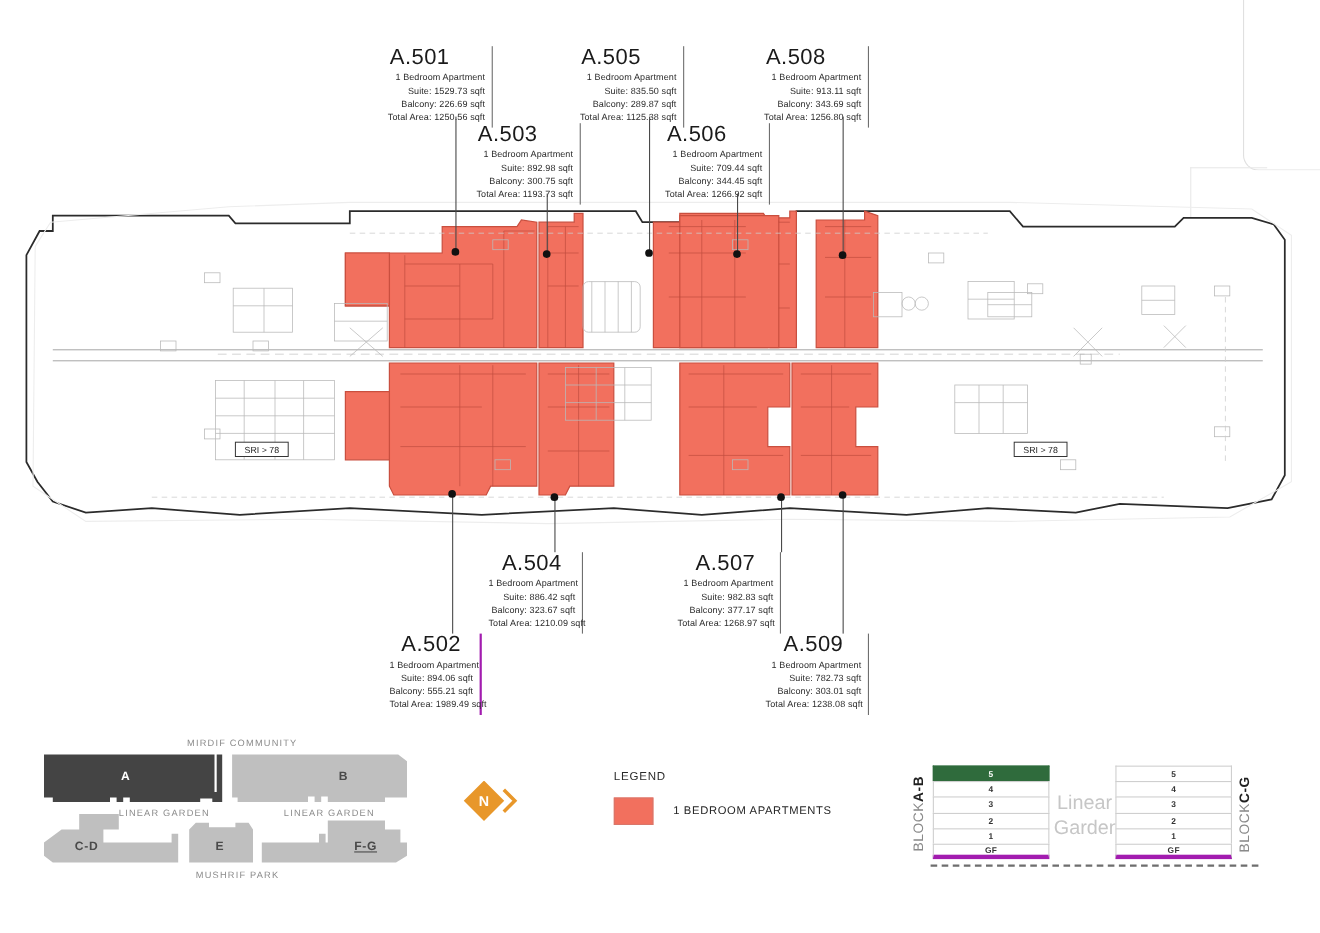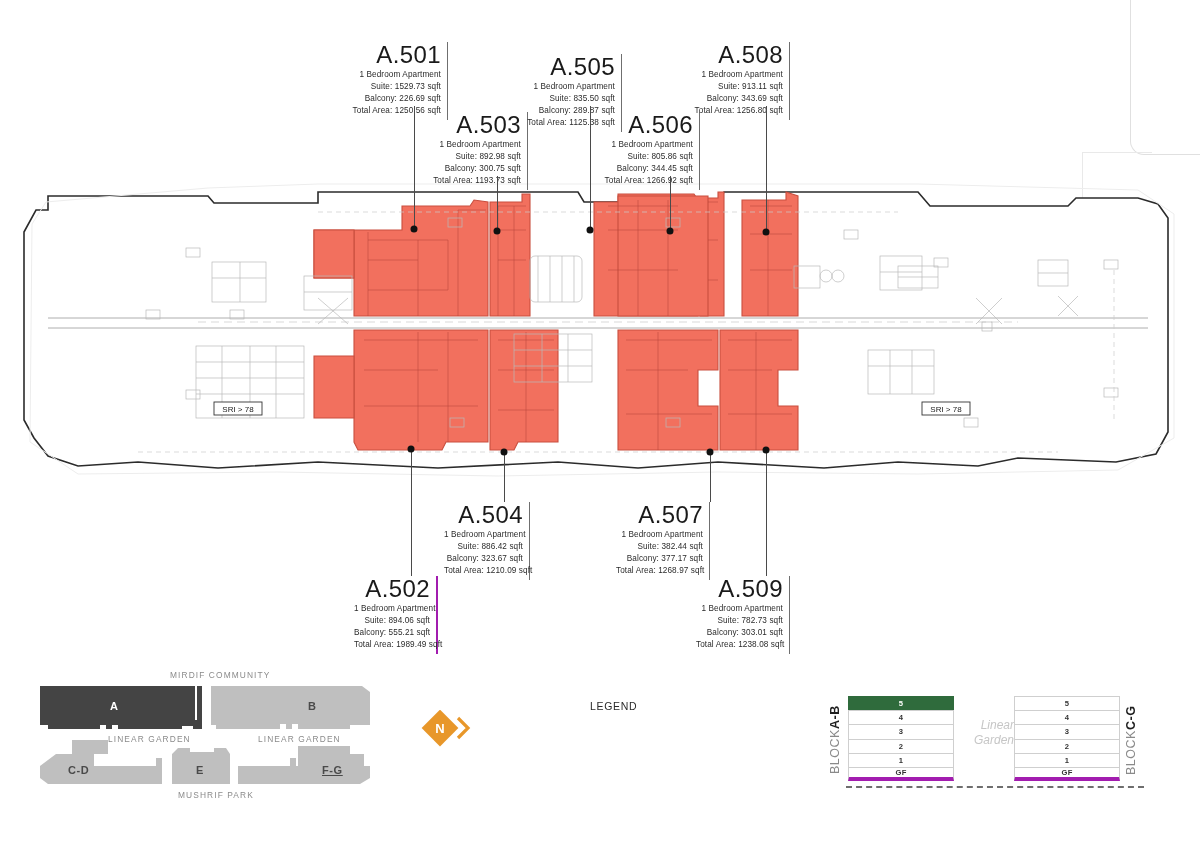--- a/index.html
+++ b/index.html
@@ -32,26 +32,27 @@
   
   .callout {
     position: absolute;
     border-right: 1px solid #6f6f6f;
     padding: 0 6px 3px 6px;
     text-align: right;
     color: #1d1d1d;
     white-space: nowrap;
   }
   .callout .unit-code {
-    font-size: 24px;
+    font-size: 20px;
     letter-spacing: .4px;
     line-height: 1.05;
     color: #1a1a1a;
     font-weight: 400;
     margin-bottom: 2px;
+    text-align: center;
   }
   .callout .unit-type,
   .callout .unit-line {
     font-size: 8.2px;
     line-height: 1.45;
     color: #2b2b2b;
     letter-spacing: .1px;
   }
 
   
@@ -95,21 +96,21 @@
     font-size: 11px;
     font-weight: bold;
     letter-spacing: .6px;
     white-space: nowrap;
   }
 
   
   #north { position: absolute; left: 420px; top: 710px; width: 60px; height: 48px; }
 
   
-  #legend { position: absolute; left: 590px; top: 700px; }
+  #legend { position: absolute; left: 558px; top: 700px; }
   #legend .legend-title {
     font-size: 10.5px; letter-spacing: .7px; color: #2a2a2a; margin-bottom: 13px;
   }
   #legend .legend-row { display: flex; align-items: center; }
   #legend .legend-swatch {
     width: 36px; height: 25px; border: 1px solid #d9766a;
     margin-right: 18px; flex: 0 0 auto;
   }
   #legend .legend-text {
     font-size: 10.2px; letter-spacing: .6px; color: #252525;
@@ -135,21 +136,21 @@
     display: flex; align-items: center; justify-content: center;
     font-size: 12.5px; color: #8a8a8a; letter-spacing: .5px;
     writing-mode: vertical-rl; transform: rotate(180deg);
     white-space: nowrap;
   }
   .lv-side b { color: #1f1f1f; font-weight: bold; }
   .lv-side.l { left: 4px; }
   .lv-side.r { left: 300px; }
   .lv-garden {
     position: absolute; left: 134px; top: 22px; width: 56px;
-    text-align: right; font-size: 12px; color: #c6c6c6; line-height: 1.25; font-style: italic;
+    text-align: center; font-size: 18px; color: #c6c6c6; line-height: 1.25;
   }
   .lv-dash {
     position: absolute; left: 22px; top: 90px; width: 298px; height: 0;
     border-top: 2px dashed #6e6e6e;
   }
 </style>
 </head>
 <body>
 
 <div id="page">
@@ -314,34 +315,34 @@
   <div class="callout" style="left:396px; top:112px; width:132px;">
     <div class="unit-code">A.503</div>
     <div class="unit-type">1 Bedroom Apartment</div>
     <div class="unit-line">Suite: 892.98 sqft</div>
     <div class="unit-line">Balcony: 300.75 sqft</div>
     <div class="unit-line">Total Area: 1193.73 sqft</div>
   </div>
   <div class="leader" style="left:497px; top:176px; height:55px;"></div>
   <div class="leader-dot" style="left:497px; top:231px;"></div>
 
-  <div class="callout" style="left:490px; top:42px; width:132px;margin-top:12px;">
+  <div class="callout" style="left:490px; top:42px; width:132px;">
     <div class="unit-code">A.505</div>
     <div class="unit-type">1 Bedroom Apartment</div>
     <div class="unit-line">Suite: 835.50 sqft</div>
     <div class="unit-line">Balcony: 289.87 sqft</div>
     <div class="unit-line">Total Area: 1125.38 sqft</div>
   </div>
   <div class="leader" style="left:590px; top:106px; height:124px;"></div>
   <div class="leader-dot" style="left:590px; top:230px;"></div>
 
   <div class="callout" style="left:568px; top:112px; width:132px;">
     <div class="unit-code">A.506</div>
     <div class="unit-type">1 Bedroom Apartment</div>
-    <div class="unit-line">Suite: 805.86 sqft</div>
+    <div class="unit-line">Suite: 709.44 sqft</div>
     <div class="unit-line">Balcony: 344.45 sqft</div>
     <div class="unit-line">Total Area: 1266.92 sqft</div>
   </div>
   <div class="leader" style="left:670px; top:176px; height:55px;"></div>
   <div class="leader-dot" style="left:670px; top:231px;"></div>
 
   <div class="callout" style="left:658px; top:42px; width:132px;">
     <div class="unit-code">A.508</div>
     <div class="unit-type">1 Bedroom Apartment</div>
     <div class="unit-line">Suite: 913.11 sqft</div>
@@ -367,21 +368,21 @@
     <div class="unit-line">Suite: 886.42 sqft</div>
     <div class="unit-line">Balcony: 323.67 sqft</div>
     <div class="unit-line">Total Area: 1210.09 sqft</div>
   </div>
   <div class="leader" style="left:504px; top:452px; height:50px;"></div>
   <div class="leader-dot" style="left:504px; top:452px;"></div>
 
   <div class="callout" style="left:610px; top:502px; width:100px;">
     <div class="unit-code">A.507</div>
     <div class="unit-type">1 Bedroom Apartment</div>
-    <div class="unit-line">Suite: 382.44 sqft</div>
+    <div class="unit-line">Suite: 982.83 sqft</div>
     <div class="unit-line">Balcony: 377.17 sqft</div>
     <div class="unit-line">Total Area: 1268.97 sqft</div>
   </div>
   <div class="leader" style="left:710px; top:452px; height:50px;"></div>
   <div class="leader-dot" style="left:710px; top:452px;"></div>
 
   <div class="callout" style="left:690px; top:576px; width:100px;">
     <div class="unit-code">A.509</div>
     <div class="unit-type">1 Bedroom Apartment</div>
     <div class="unit-line">Suite: 782.73 sqft</div>
@@ -424,20 +425,24 @@
   <div id="north">
     <svg width="60" height="48" viewBox="0 0 60 48">
       <rect x="7" y="5" width="26" height="26" transform="rotate(45 20 18)" fill="#E8972A"></rect>
       <text x="20" y="23" font-family="'Liberation Sans',sans-serif" font-size="13" font-weight="bold" text-anchor="middle" fill="#ffffff">N</text>
       <path d="M38,8 L48,18 L38,28" fill="none" stroke="#E8972A" stroke-width="3.2"></path>
     </svg>
   </div>
 
   <div id="legend">
     <div class="legend-title">LEGEND</div>
+    <div class="legend-row">
+      <div class="legend-swatch" style="background:#F2705E;"></div>
+      <div class="legend-text">1 BEDROOM APARTMENTS</div>
+    </div>
   </div>
 
   <div id="levels">
     <div class="lv-side l">
       <span>BLOCK </span>
         <b>A-B</b>
     </div>
 
     <div class="lv-col left">
       <div class="lv-cell active">5</div>

